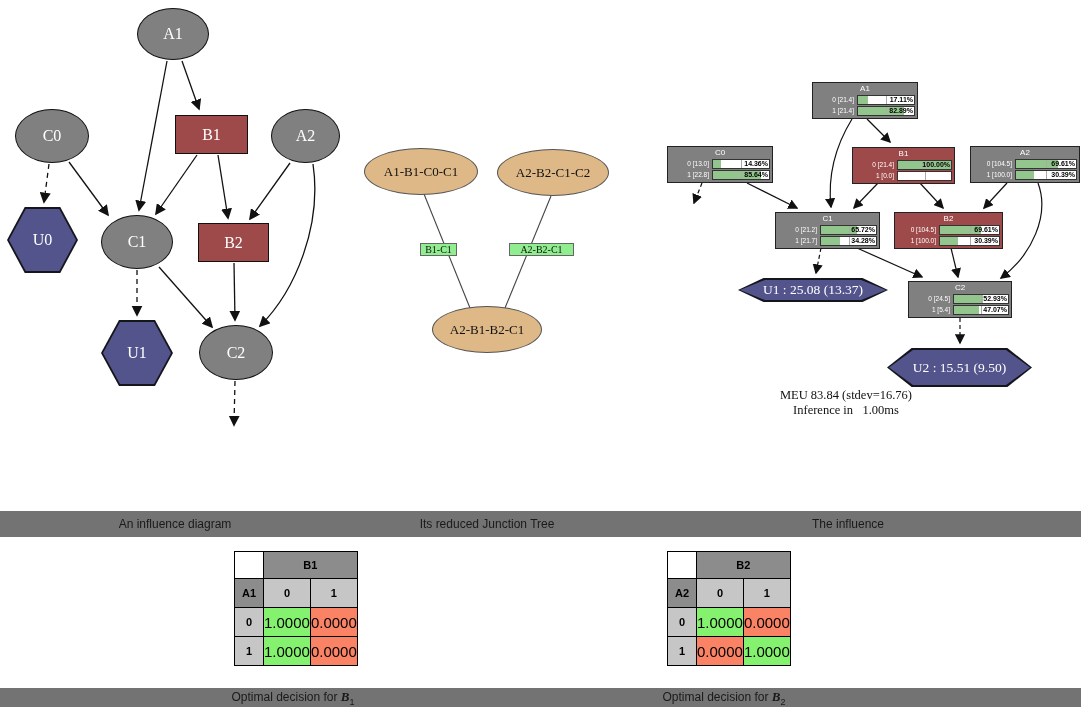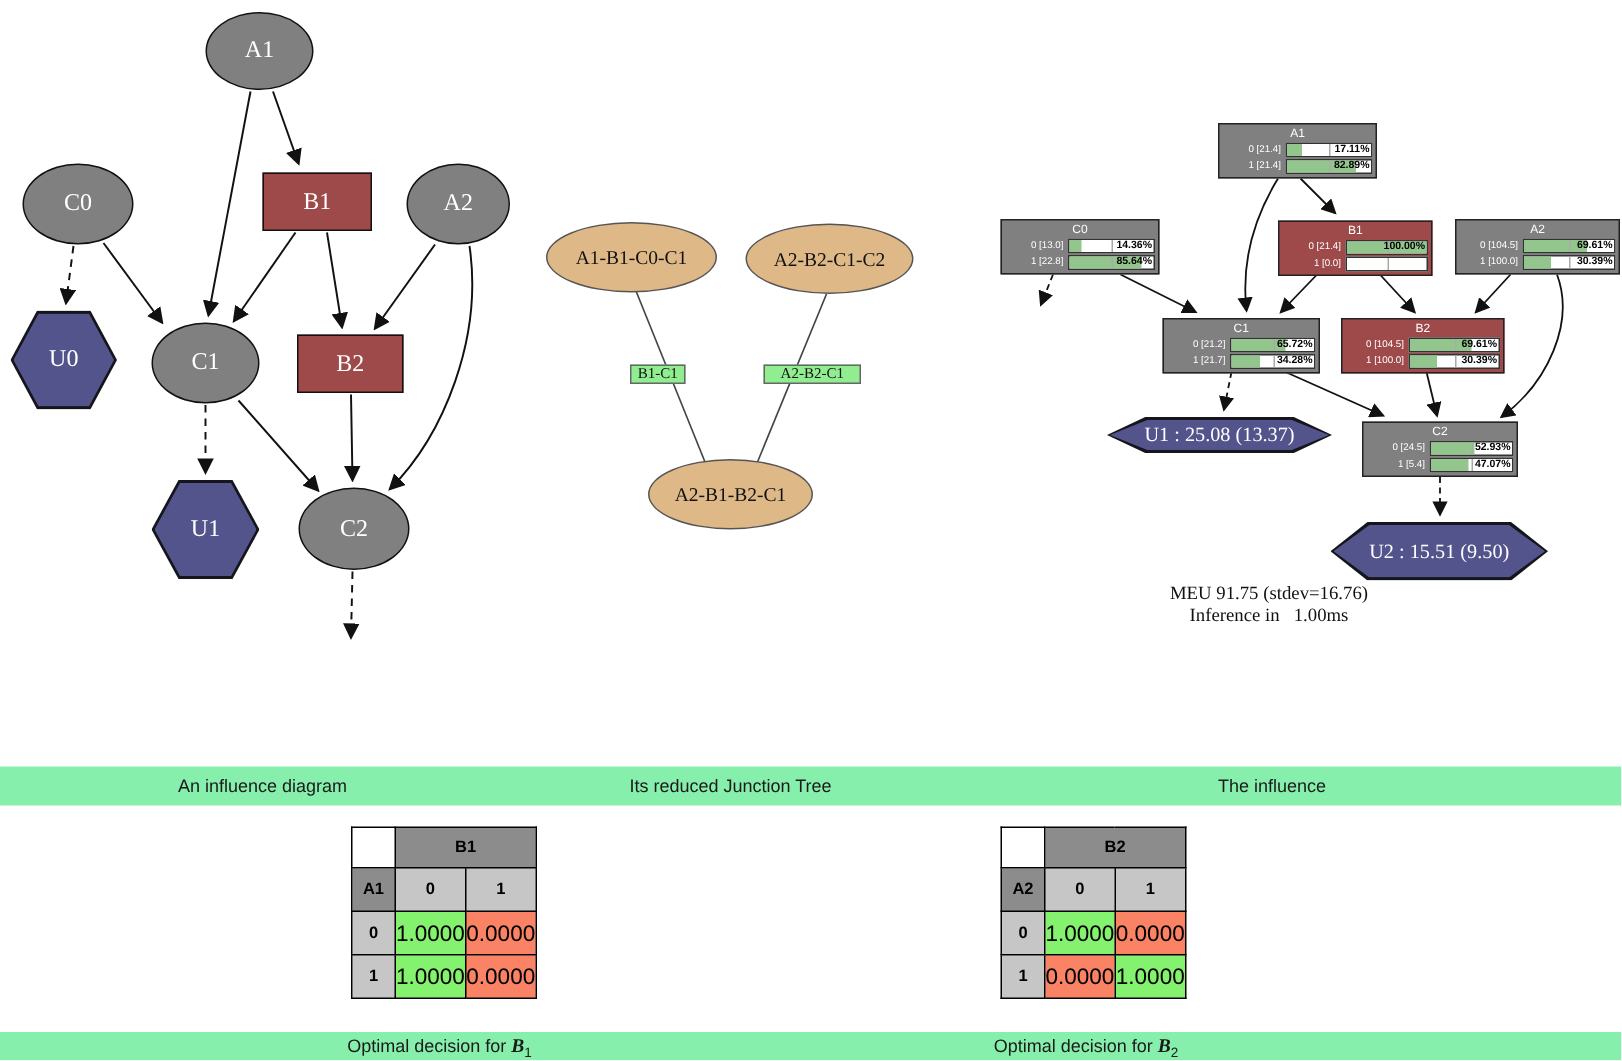--- a/index.html
+++ b/index.html
@@ -44,21 +44,21 @@
   .ilabel { width:42px; color:#fff; font-size:6.5px; text-align:right; padding-right:3px; white-space:nowrap; }
   .ibar   { position:relative; flex:1; height:10px; background:#fff; border:1px solid #333; }
   .ibar::after { content:""; position:absolute; left:50%; top:0; bottom:0; border-left:1px solid #aaa; }
   .ifill  { position:absolute; left:0; top:0; bottom:0; background:var(--bar_fill); }
   .ipct   { position:absolute; right:1px; top:0; font-size:7px; font-weight:bold; color:#000; line-height:8px; z-index:1; }
 
   .meu { position:absolute; text-align:center; font-family:"Liberation Serif", serif; font-size:12.5px; color:#111; }
   .meu .pre { white-space:pre; }
 
   
-  .capbar { position:absolute; left:0; width:1081px; background:#86efac; }
+  .capbar { position:absolute; left:0; width:1081px; background:#737373; }
   .cap { position:absolute; top:50%; transform:translate(-50%,-50%); font-size:12px; color:#1a1a1a; white-space:nowrap; }
   .bsym { font-family:"Liberation Serif", serif; font-weight:bold; font-style:italic; font-size:13px; }
   .cap sub { font-size:9px; }
 
   
   table.dtable { position:absolute; border-collapse:collapse; font-size:11px; color:#000; }
   .dtable td { border:1px solid #000; text-align:center; vertical-align:middle; }
   .dtable td.c0 { width:29px; }
   .dtable td.cc { width:45px; }
   .dtable tr.r1 td { height:27px; }
@@ -283,21 +283,21 @@
   </div>
 
   <div class="hex hexw" style="left:738px;top:278px;width:150px;height:24px">
       <span>U1 : 25.08 (13.37)</span>
     </div>
   <div class="hex hexw" style="left:887px;top:348px;width:145px;height:39px">
       <span>U2 : 15.51 (9.50)</span>
     </div>
 
   <div class="meu" style="left:696px;top:388px;width:300px">
-    <div>MEU 91.75 (stdev=16.76)</div>
+    <div>MEU 83.84 (stdev=16.76)</div>
     <div class="pre">Inference in   1.00ms</div>
   </div>
 
   <div class="capbar" style="top:511px;height:26px">
     <span class="cap" style="left:175px">An influence diagram</span>
     <span class="cap" style="left:487px">Its reduced Junction Tree</span>
     <span class="cap" style="left:848px">The influence</span>
   </div>
 
   <table class="dtable" style="left:234px;top:551px">

